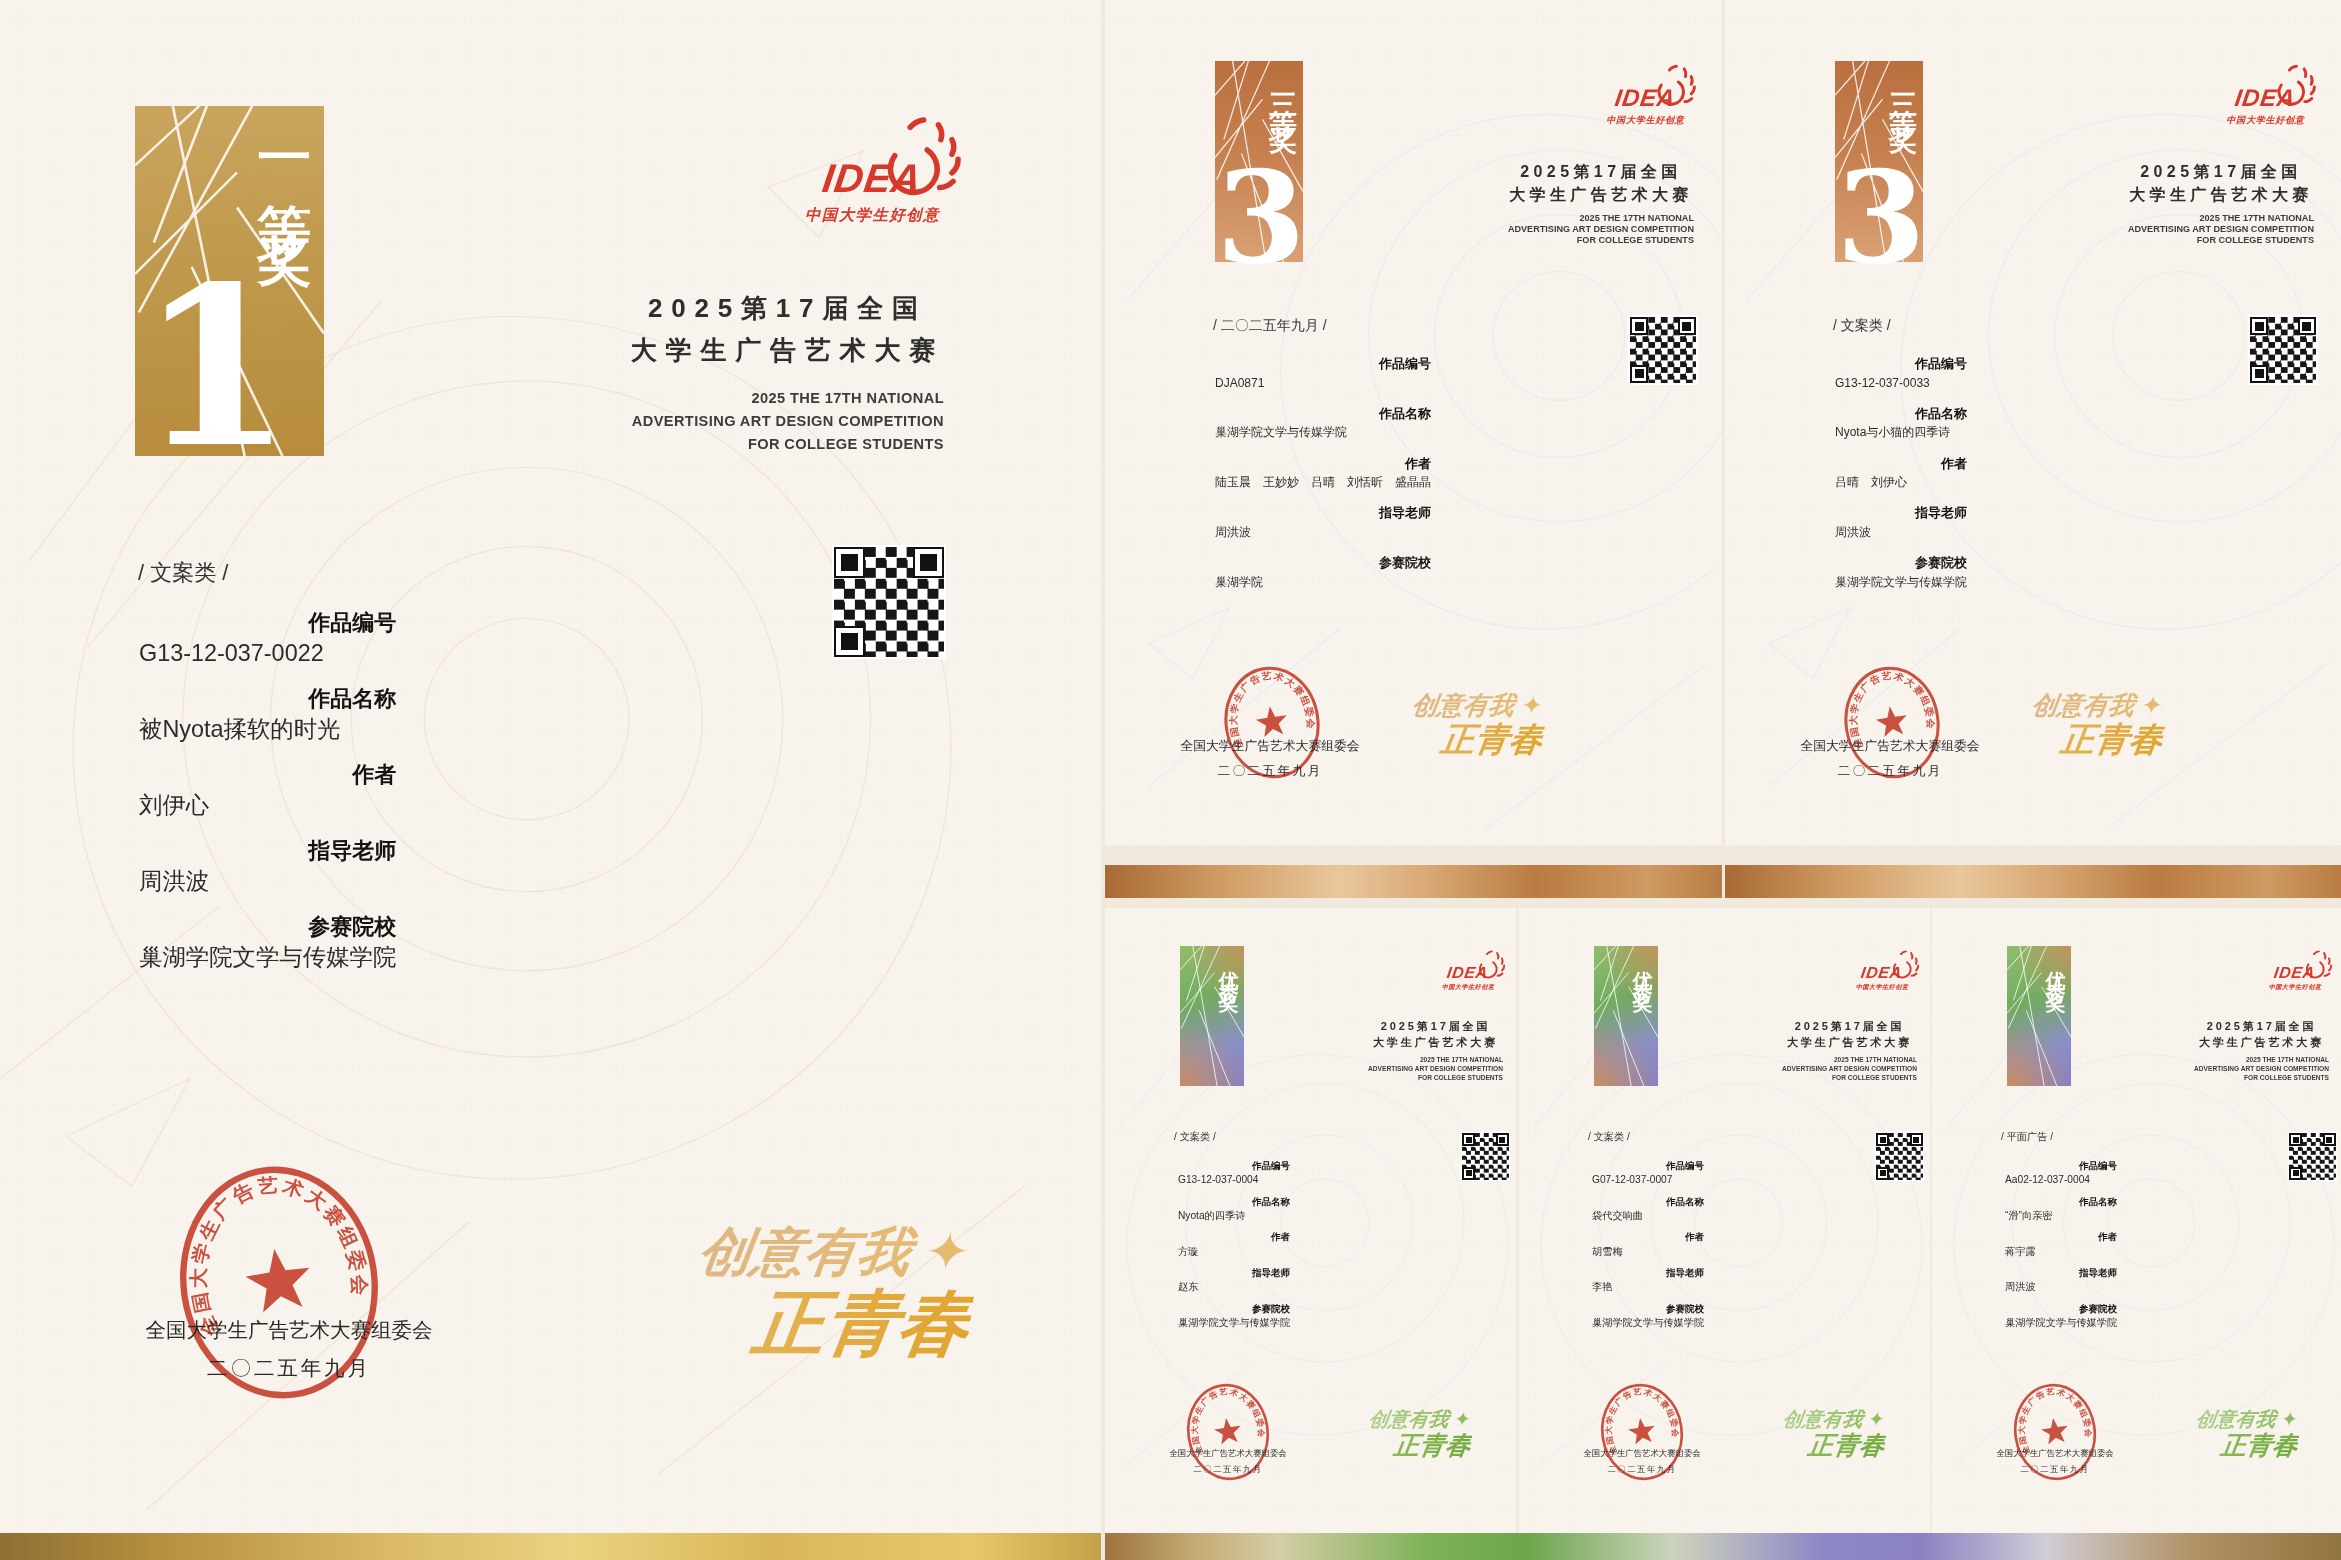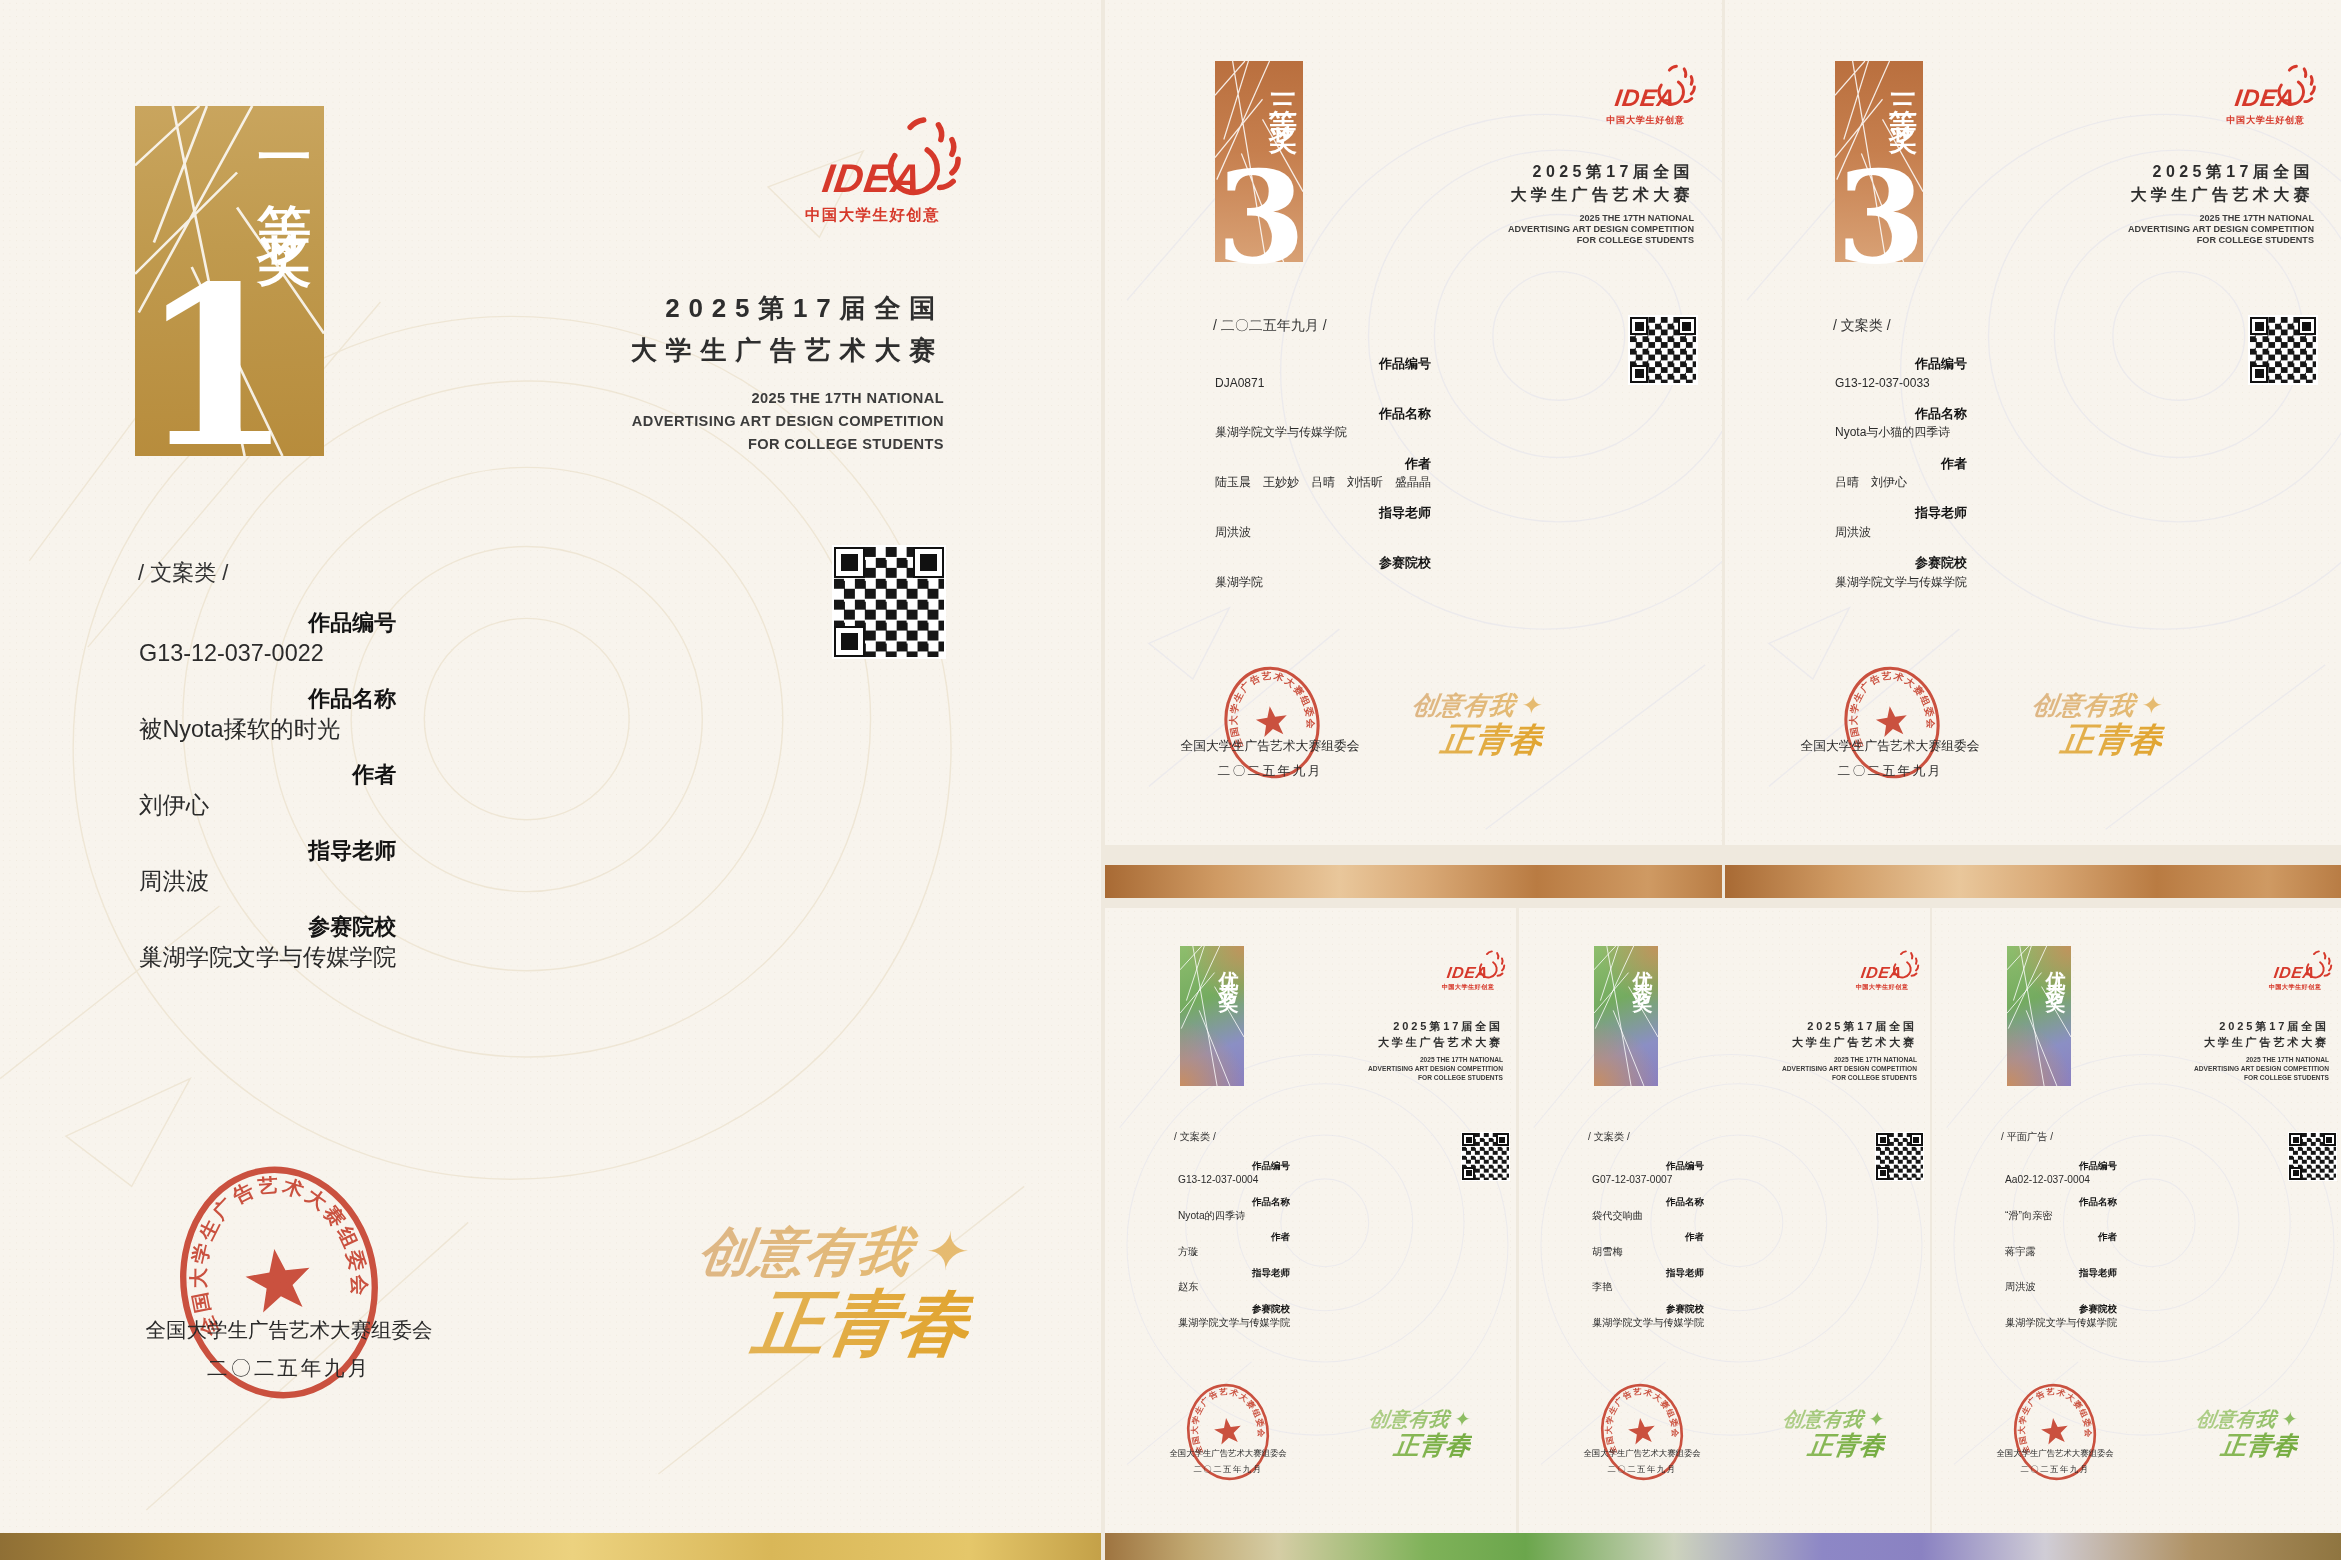--- a/index.html
+++ b/index.html
@@ -22,25 +22,25 @@
   .exc .badge{background:
       radial-gradient(circle at 100% 0%, rgba(205,140,90,.85), rgba(205,140,90,0) 38%),
       radial-gradient(circle at 0% 100%, rgba(207,143,86,.9), rgba(207,143,86,0) 42%),
       linear-gradient(160deg,#8fbe6d 0%,#74ab60 38%,#8b8fc4 72%,#8a7fc0 100%);}
 
   
   .logo{position:absolute;text-align:center;}
   .logo-idea{display:inline-block;font-weight:900;font-style:italic;color:#d6392b;
              transform:skewX(-8deg);letter-spacing:0.7px;line-height:1;}
   .sun{position:absolute;}
-  .logo-tagline{color:#d6392b;font-weight:700;white-space:nowrap;}
+  .logo-tagline{color:#d6392b;font-weight:700;white-space:nowrap;font-style:italic;}
 
   
   .titleblock{position:absolute;text-align:right;white-space:nowrap;}
-  .title1,.title2{font-weight:600;color:#2e2e2e;}
+  .title1,.title2{font-weight:600;color:#2e2e2e;text-align:center;}
   .subtitle{font-weight:700;color:#3c3c3c;}
 
   
   .qr{position:absolute;background:
         repeating-conic-gradient(#161616 0% 25%, #ffffff 25% 50%);
       background-size:19% 19%;outline:2.9px solid #fff;}
   .qr .f{position:absolute;width:28%;height:28%;background:#fff;border:2.2px solid #111;box-sizing:border-box;}
   .qr .f::after{content:"";position:absolute;inset:18%;background:#111;}
   .qr .tl{left:0;top:0;} .qr .tr{right:0;top:0;} .qr .bl{left:0;bottom:0;}
 

